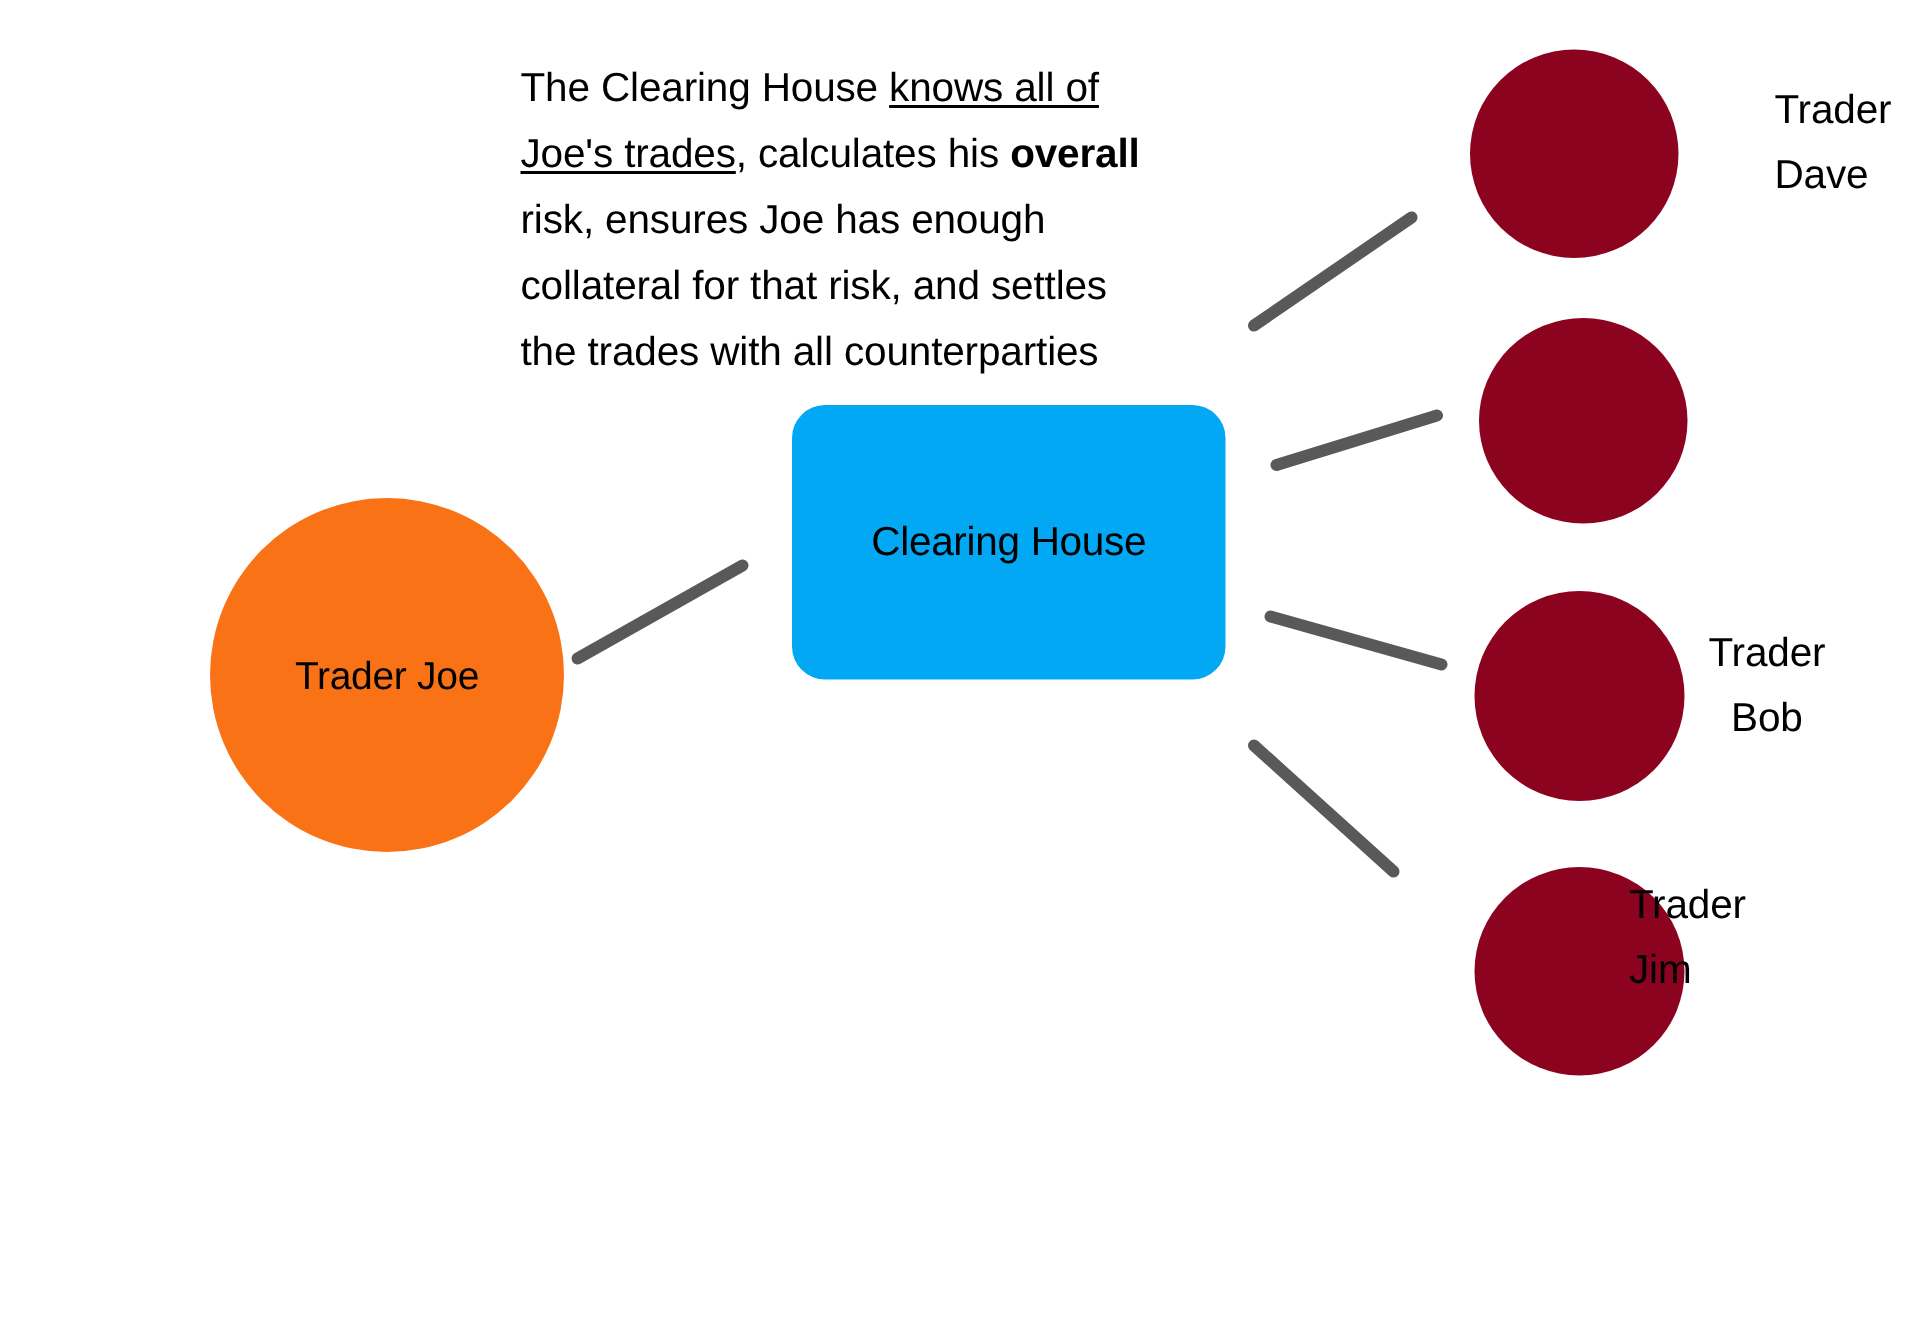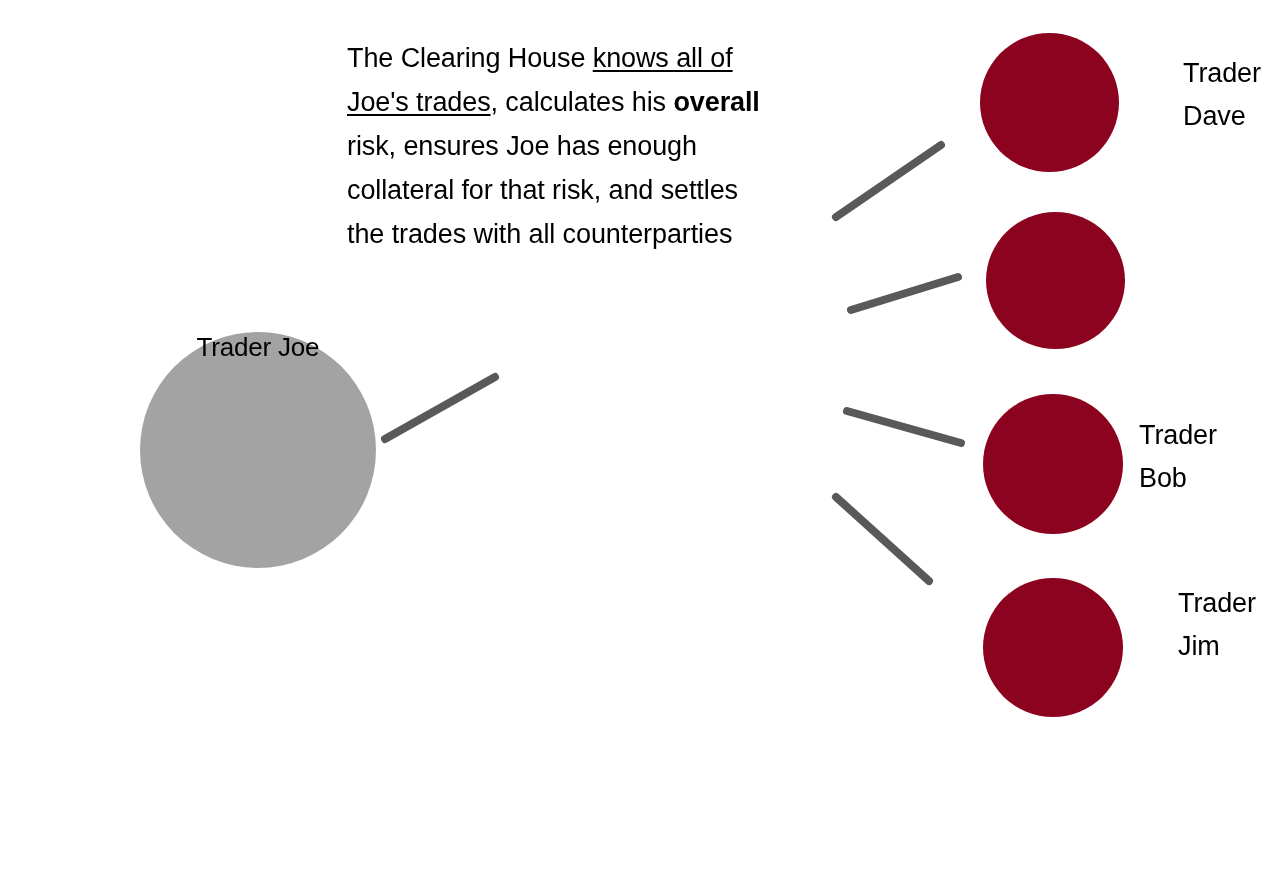--- a/index.html
+++ b/index.html
@@ -68,24 +68,24 @@
     letter-spacing: -0.2px;
   }
 
   
   #trader-joe-node {
     position: absolute;
     left: 140px;
     top: 332px;
     width: 236px;
     height: 236px;
-    background: #a3a3a3;
+    background: #f97316;
     border-radius: 50%;
     display: flex;
-    align-items: flex-start;
+    align-items: center;
     justify-content: center;
   }
   #trader-joe-node .node-label {
     font-size: 26px;
     color: #000000;
     letter-spacing: -0.2px;
   }
 
   
   .cp-circle {
@@ -121,28 +121,31 @@
 <span class="u">Joe's trades</span><span>, calculates his </span><span class="b">overall</span>
 <span>risk, ensures Joe has enough</span>
 <span>collateral for that risk, and settles</span>
 <span>the trades with all counterparties</span></div>
 
 
   <div id="trader-joe-node">
     <span class="node-label">Trader Joe</span>
   </div>
 
+  <div id="clearing-house-node">
+    <span class="node-label">Clearing House</span>
+  </div>
 
   <div class="cp-circle" style="left:980px; top:33px; width:139px; height:139px;"></div>
   <div class="cp-label" style="left:1138px; top:52px;margin-left:45px;"><span>Trader</span>
 <span>Dave</span></div>
 
   <div class="cp-circle" style="left:986px; top:212px; width:139px; height:137px;"></div>
 
   <div class="cp-circle" style="left:983px; top:394px; width:140px; height:140px;"></div>
-  <div class="cp-label" style="left:1139px; top:414px;"><span>Trader</span>
+  <div class="cp-label" style="left:1139px; top:414px;text-align:center;"><span>Trader</span>
 <span>Bob</span></div>
 
   <div class="cp-circle" style="left:983px; top:578px; width:140px; height:139px;"></div>
-  <div class="cp-label" style="left:1178px; top:582px;"><span>Trader</span>
+  <div class="cp-label" style="left:1086px; top:582px;"><span>Trader</span>
 <span>Jim</span></div>
 
 </div>
 
 </body></html>

